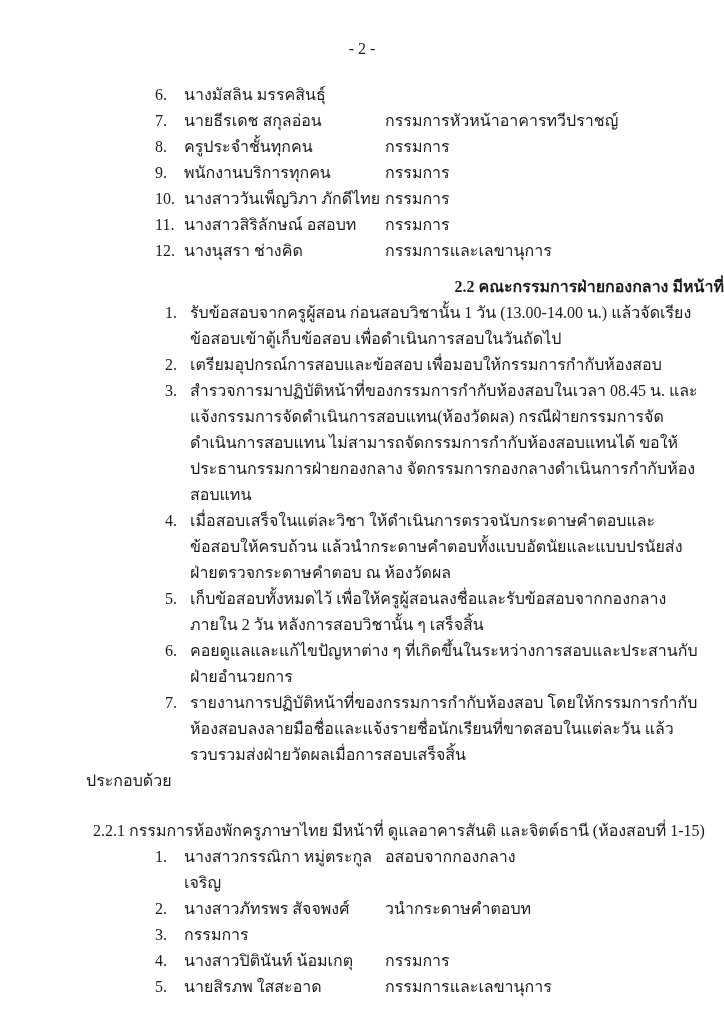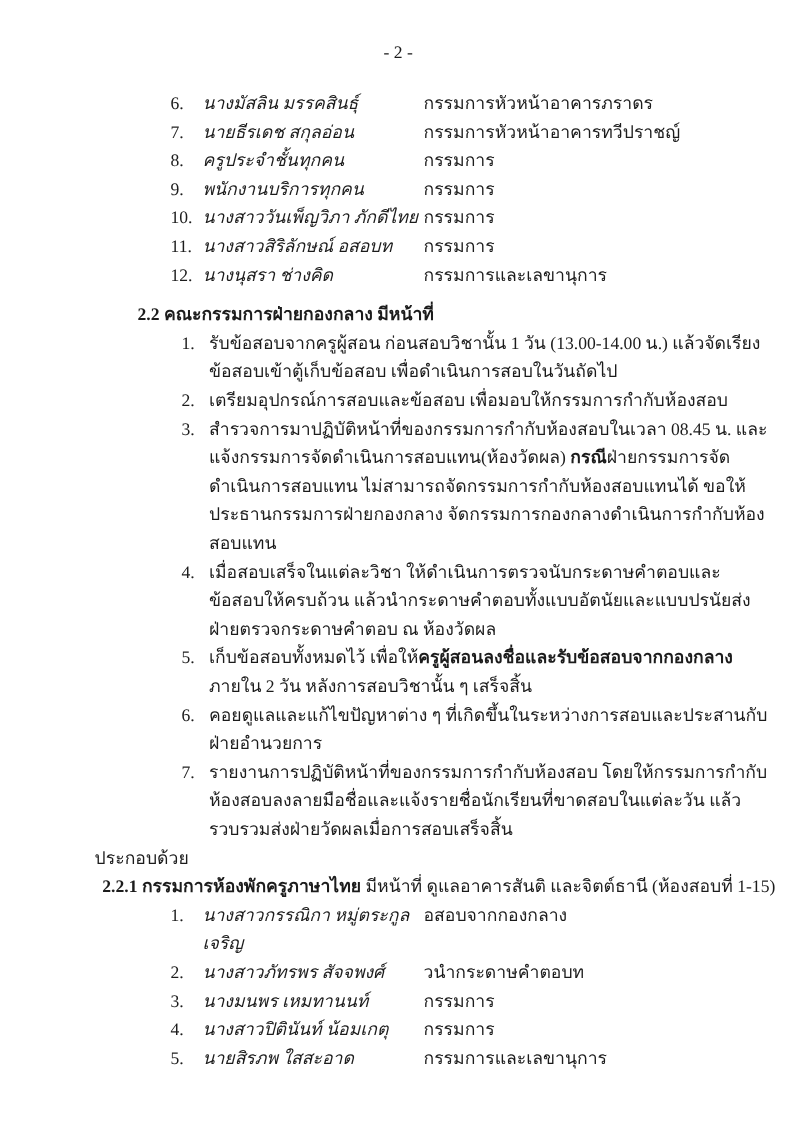--- a/index.html
+++ b/index.html
@@ -24,51 +24,51 @@
     padding-top: 36px;
     text-align: center;
   }
   .member-list {
     margin-left: 155px;
     margin-right: 20px;
   }
   .top-list { margin-top: 20px; }
   .member-row { display: flex; }
   .m-num  { width: 29px; flex-shrink: 0; }
-  .m-name { width: 201px; flex-shrink: 0; font-style: italic; }
+  .m-name { width: 201px; flex-shrink: 0; }
   .m-role { flex: 1; }
   .section-heading {
     margin: 10px 0 0 125px;
     font-weight: bold;
+    text-align: right;
   }
   .duties {
     margin: 0 0 0 165px;
     padding: 0;
     list-style: none;
     width: 540px;
   }
   .duty-item { display: flex; }
   .d-num  { width: 25px; flex-shrink: 0; }
   .d-text { width: 515px; }
   .consists { margin-left: 86px; }
-  .subsection-heading { margin-left: 93px; }
-  .bold { font-weight: bold; text-align: right; }
+  .subsection-heading { margin-left: 93px; margin-top: 24px; }
+  .bold { font-weight: normal; text-align: right; }
 </style>
 </head>
 <body>
 
 <div class="page">
 
   <div class="page-number">- 2 -</div>
 
   <div class="member-list top-list" id="top-list">
       <div class="member-row">
         <span class="m-num">6.</span>
         <span class="m-name">นางมัสลิน  มรรคสินธุ์</span>
-        <span class="m-role">กรรมการหัวหน้าอาคารภราดร</span>
       </div>
       <div class="member-row">
         <span class="m-num">7.</span>
         <span class="m-name">นายธีรเดช  สกุลอ่อน</span>
         <span class="m-role">กรรมการหัวหน้าอาคารทวีปราชญ์</span>
       </div>
       <div class="member-row">
         <span class="m-num">8.</span>
         <span class="m-name">ครูประจำชั้นทุกคน</span>
         <span class="m-role">กรรมการ</span>
@@ -140,21 +140,20 @@
         <span class="m-name">นางสาวกรรณิกา หมู่ตระกูลเจริญ</span>
         <span class="m-role">อสอบจากกองกลาง</span>
       </div>
       <div class="member-row">
         <span class="m-num">2.</span>
         <span class="m-name">นางสาวภัทรพร  สัจจพงศ์</span>
         <span class="m-role">วนำกระดาษคำตอบท</span>
       </div>
       <div class="member-row">
         <span class="m-num">3.</span>
-        <span class="m-name">นางมนพร  เหมทานนท์</span>
         <span class="m-role">กรรมการ</span>
       </div>
       <div class="member-row">
         <span class="m-num">4.</span>
         <span class="m-name">นางสาวปิตินันท์  น้อมเกตุ</span>
         <span class="m-role">กรรมการ</span>
       </div>
       <div class="member-row">
         <span class="m-num">5.</span>
         <span class="m-name">นายสิรภพ  ใสสะอาด</span>

